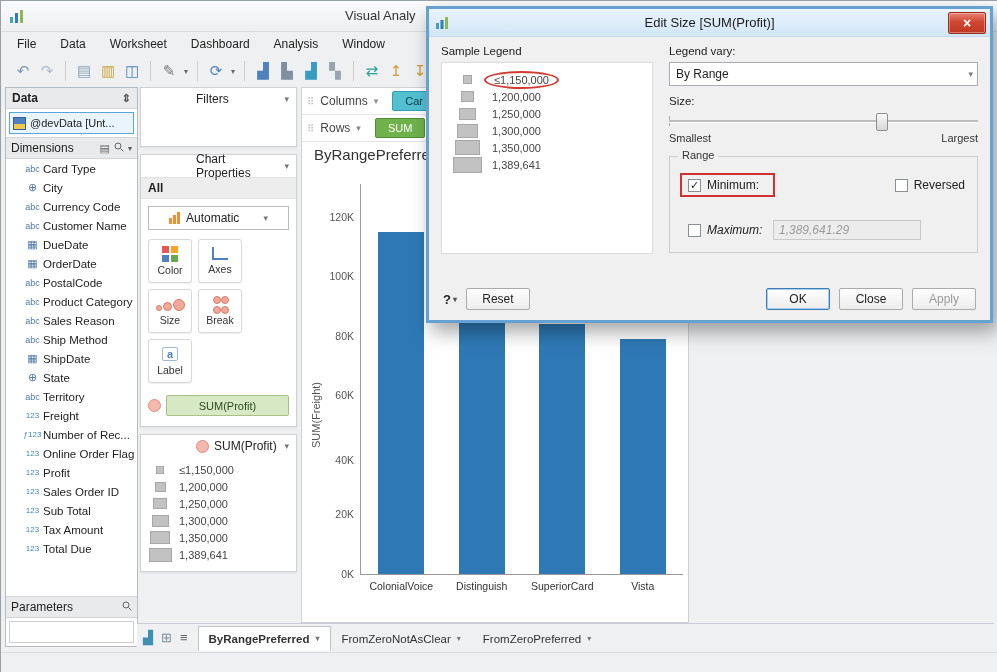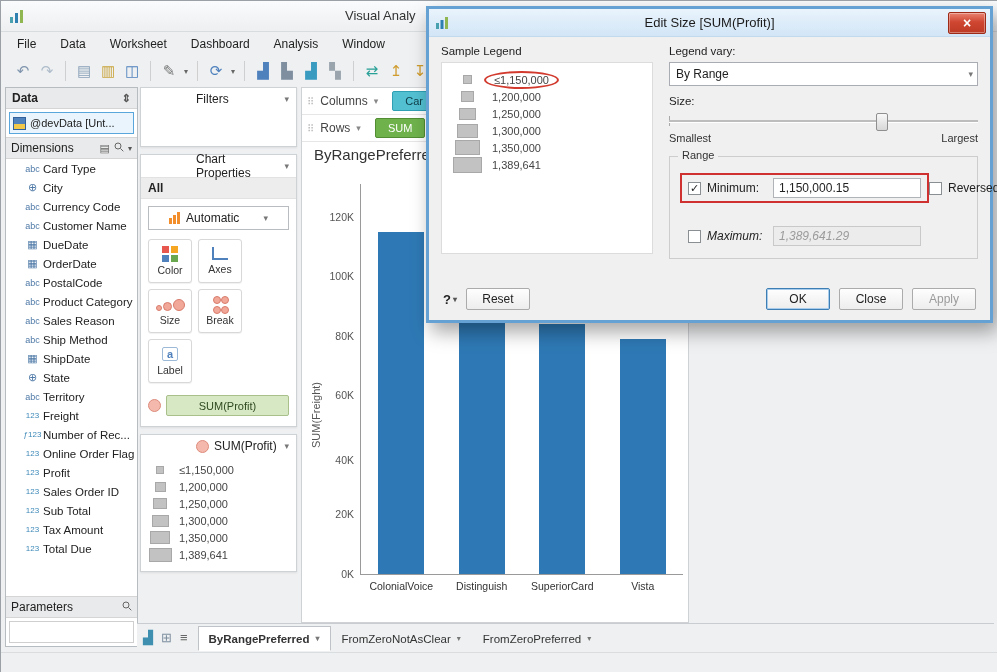--- a/index.html
+++ b/index.html
@@ -540,21 +540,20 @@
           <div class="slider-ends">
             <span>Smallest</span>
             <span>Largest</span>
           </div>
           <div class="group">
             <span class="group-label">Range</span>
             <div class="min-row">
               <span class="red-box">
                 <span class="cb">✓</span>
                 <span class="field-label">Minimum:</span>
-                <span class="num-input">1,150,000.15</span>
               </span>
               <span class="reversed">
                 <span class="cb"></span>
                 <span>Reversed</span>
               </span>
             </div>
             <div class="max-row">
               <span class="cb"></span>
               <span class="field-label">Maximum:</span>
               <span class="num-input disabled">1,389,641.29</span>

